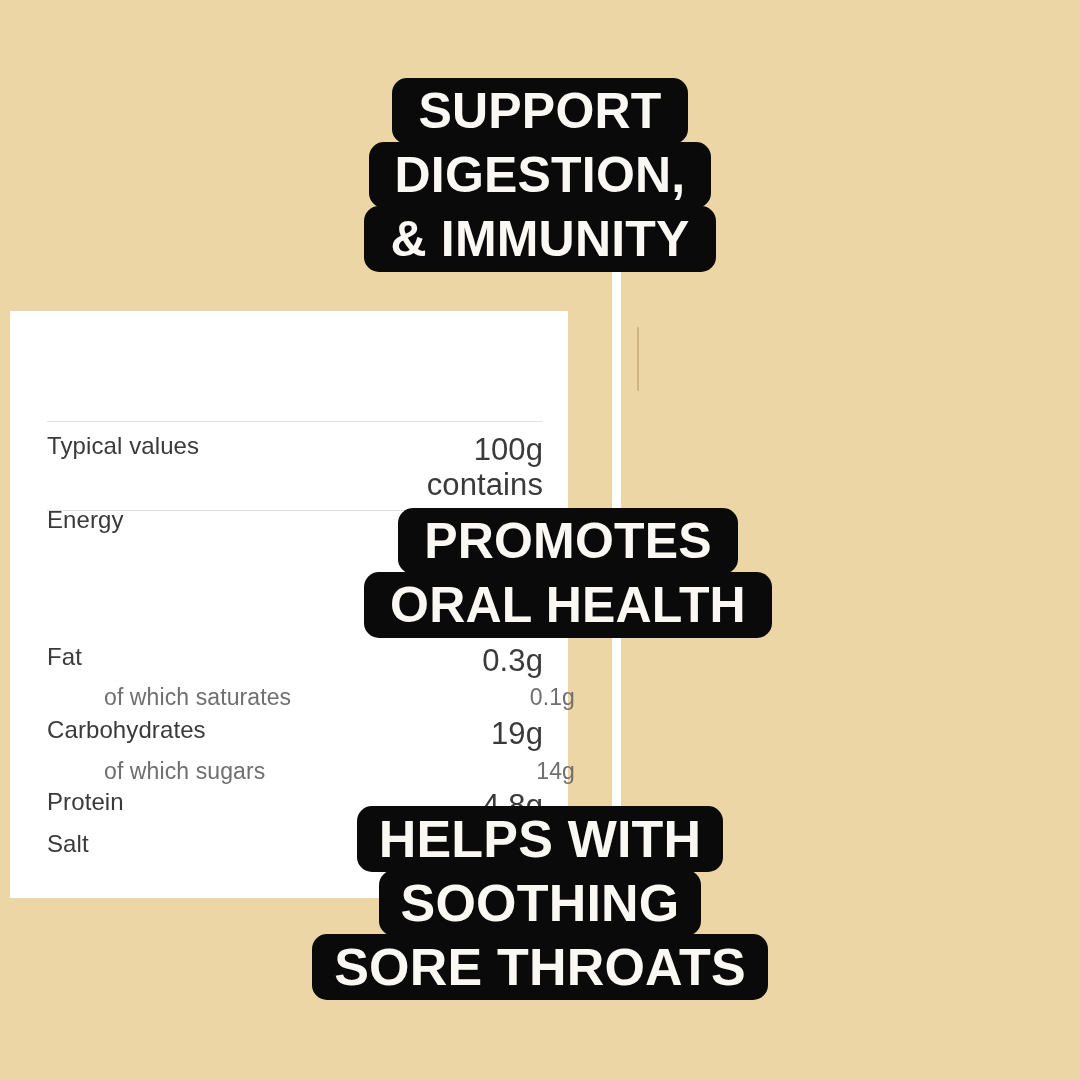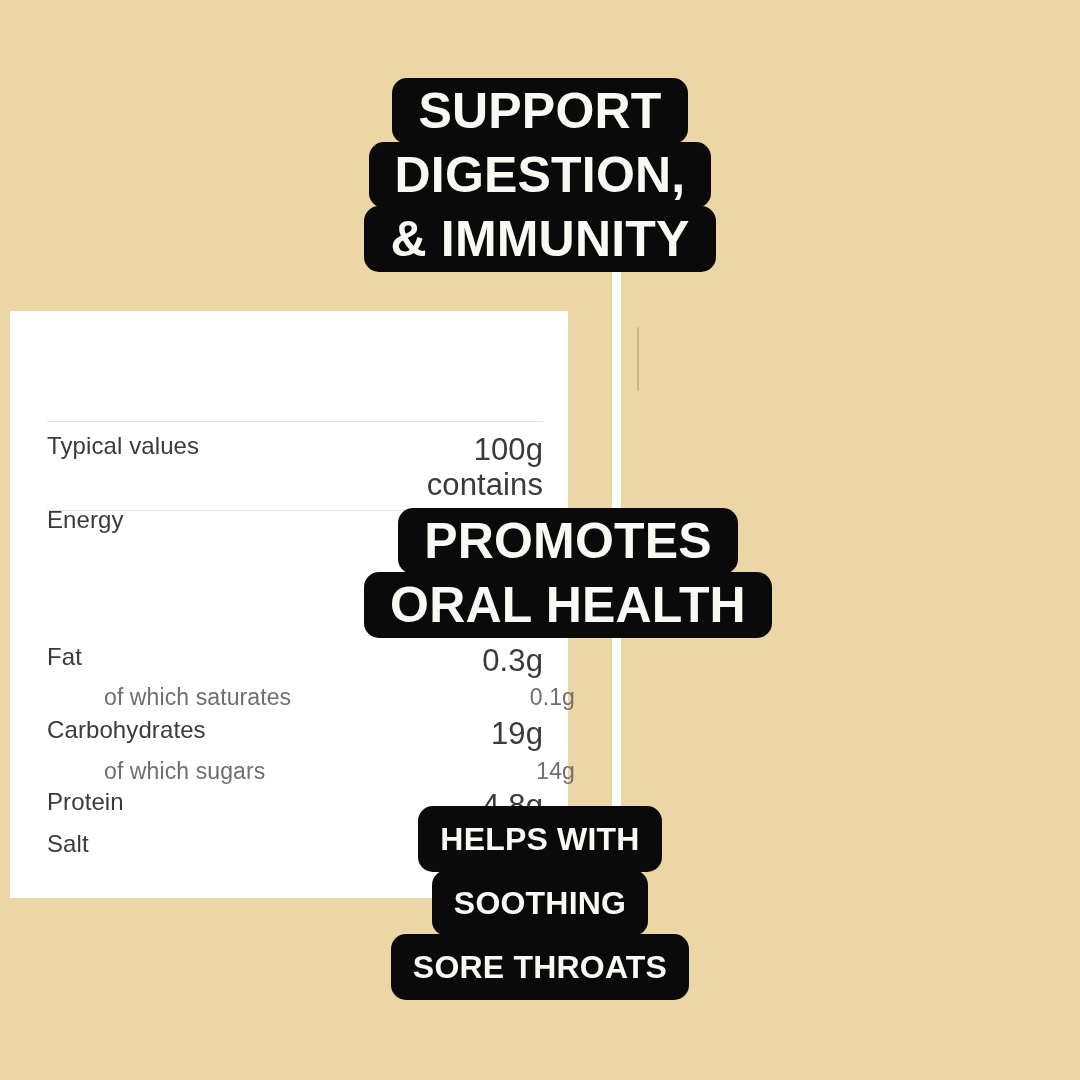--- a/index.html
+++ b/index.html
@@ -156,21 +156,21 @@
     font-size: 50px;
     line-height: 66px;
     padding: 0 26px;
     margin-top: -2px;
   }
   .badge-2 .badge-line:first-child { margin-top: 0; }
 
   
   .badge-3 { left: 0; top: 806px; width: 1080px; align-items: center; }
   .badge-3 .badge-line {
-    font-size: 32px;
+    font-size: 52px;
     line-height: 66px;
     padding: 0 22px;
     margin-top: -2px;
   }
   .badge-3 .badge-line:first-child { margin-top: 0; }
 </style>
 </head>
 <body>
 
 <div id="stage">

